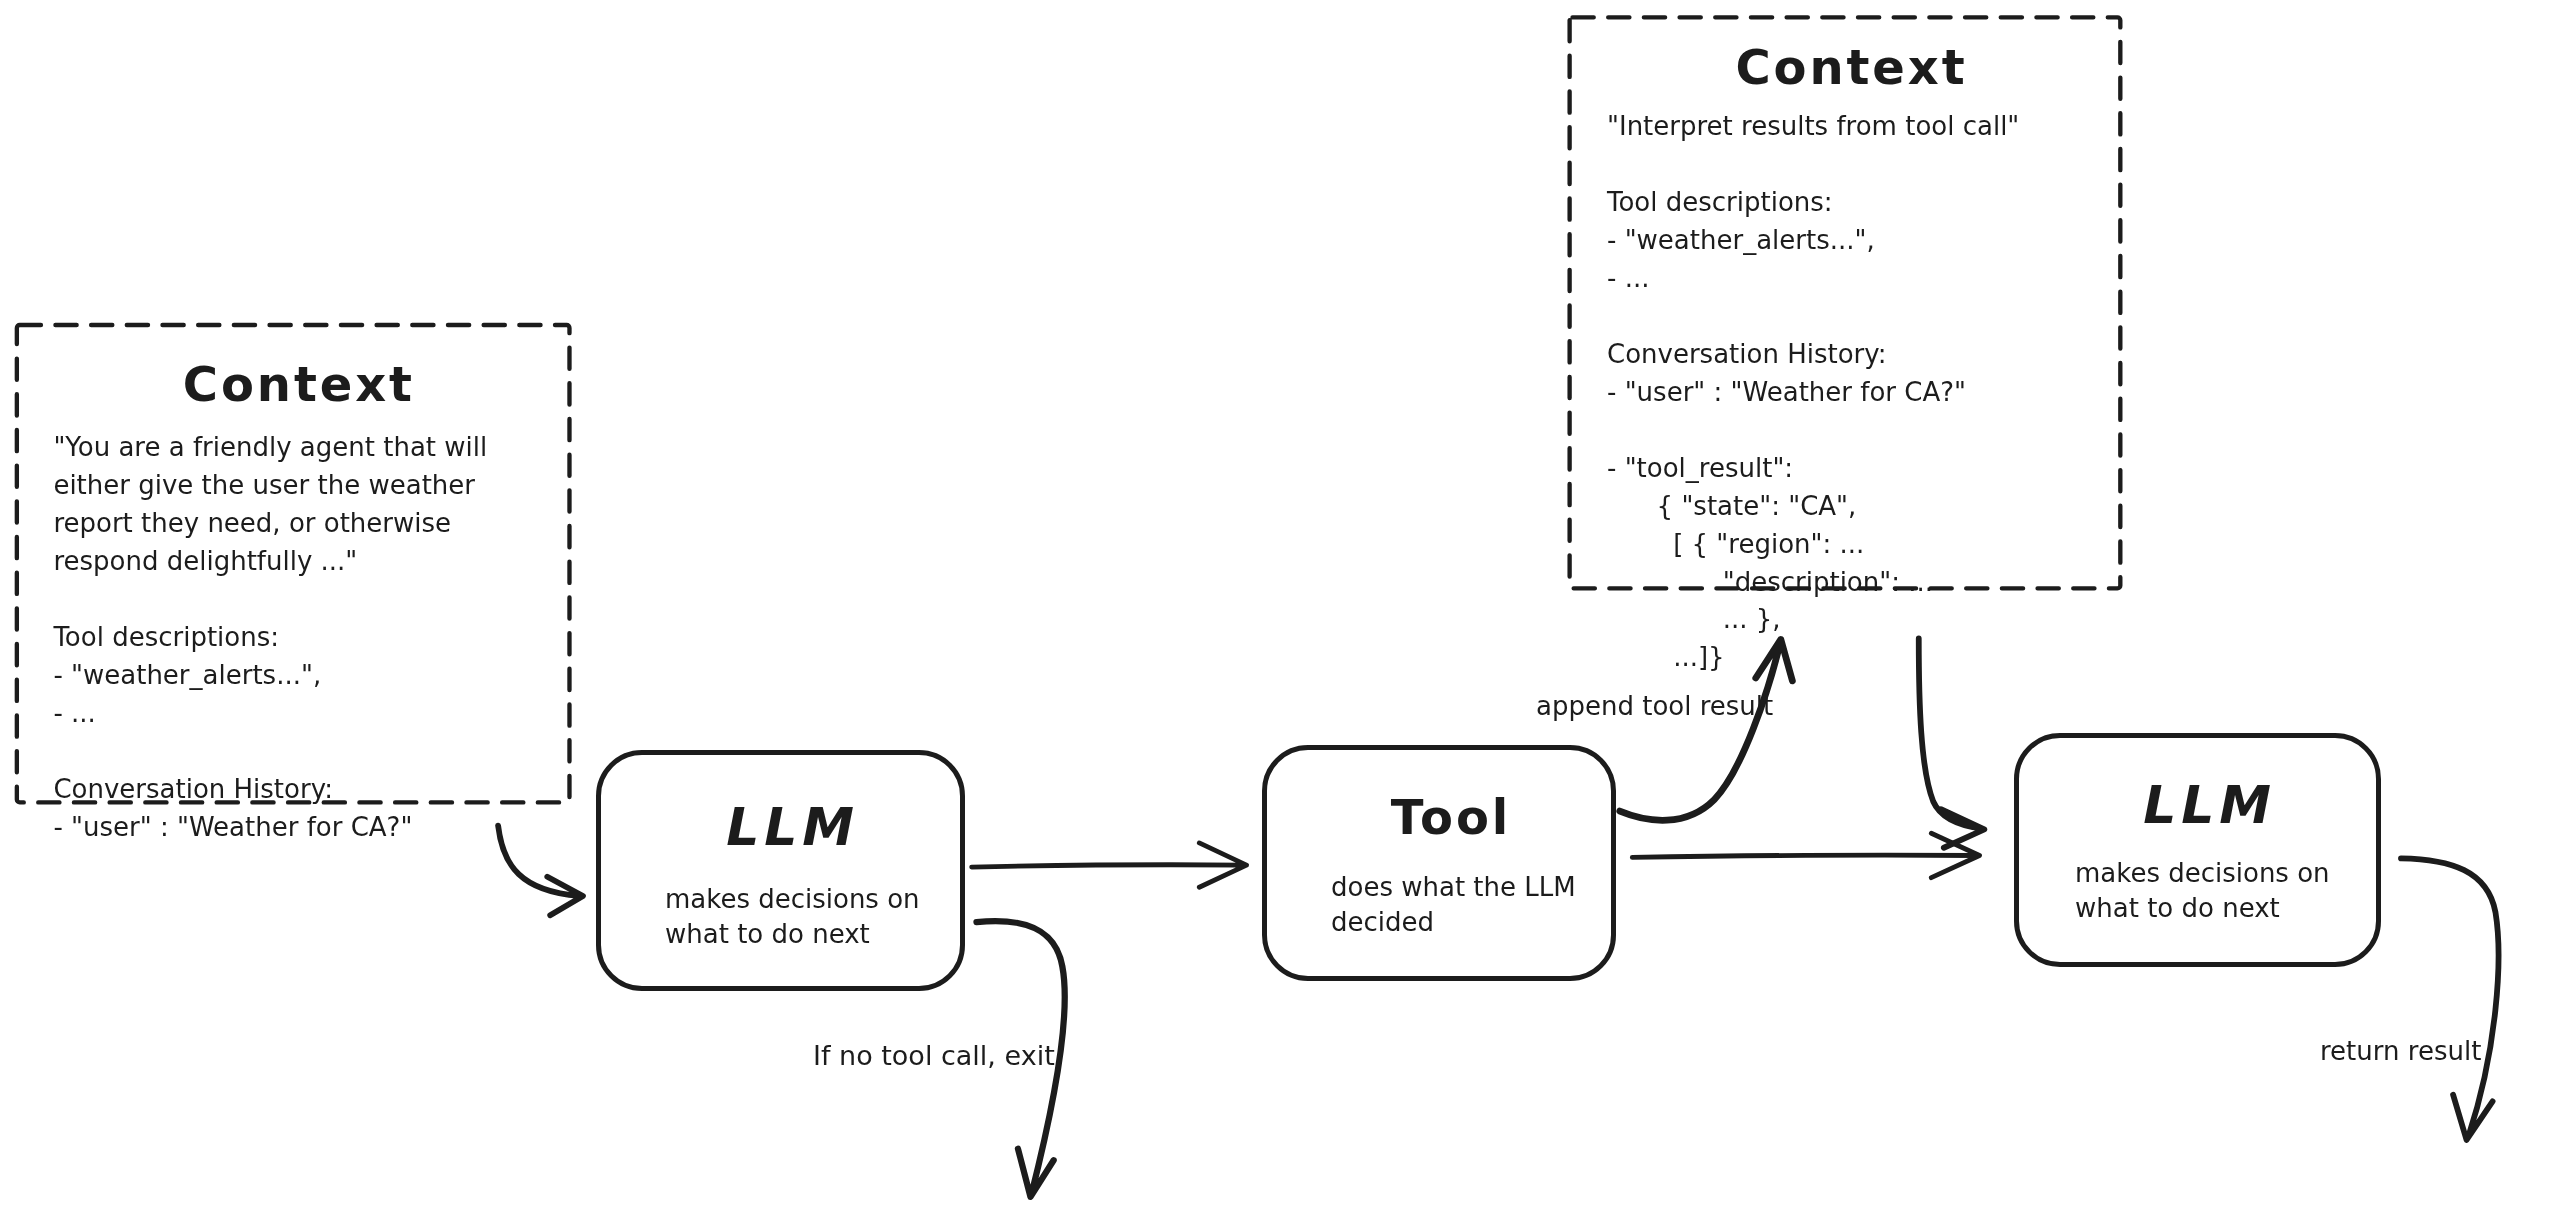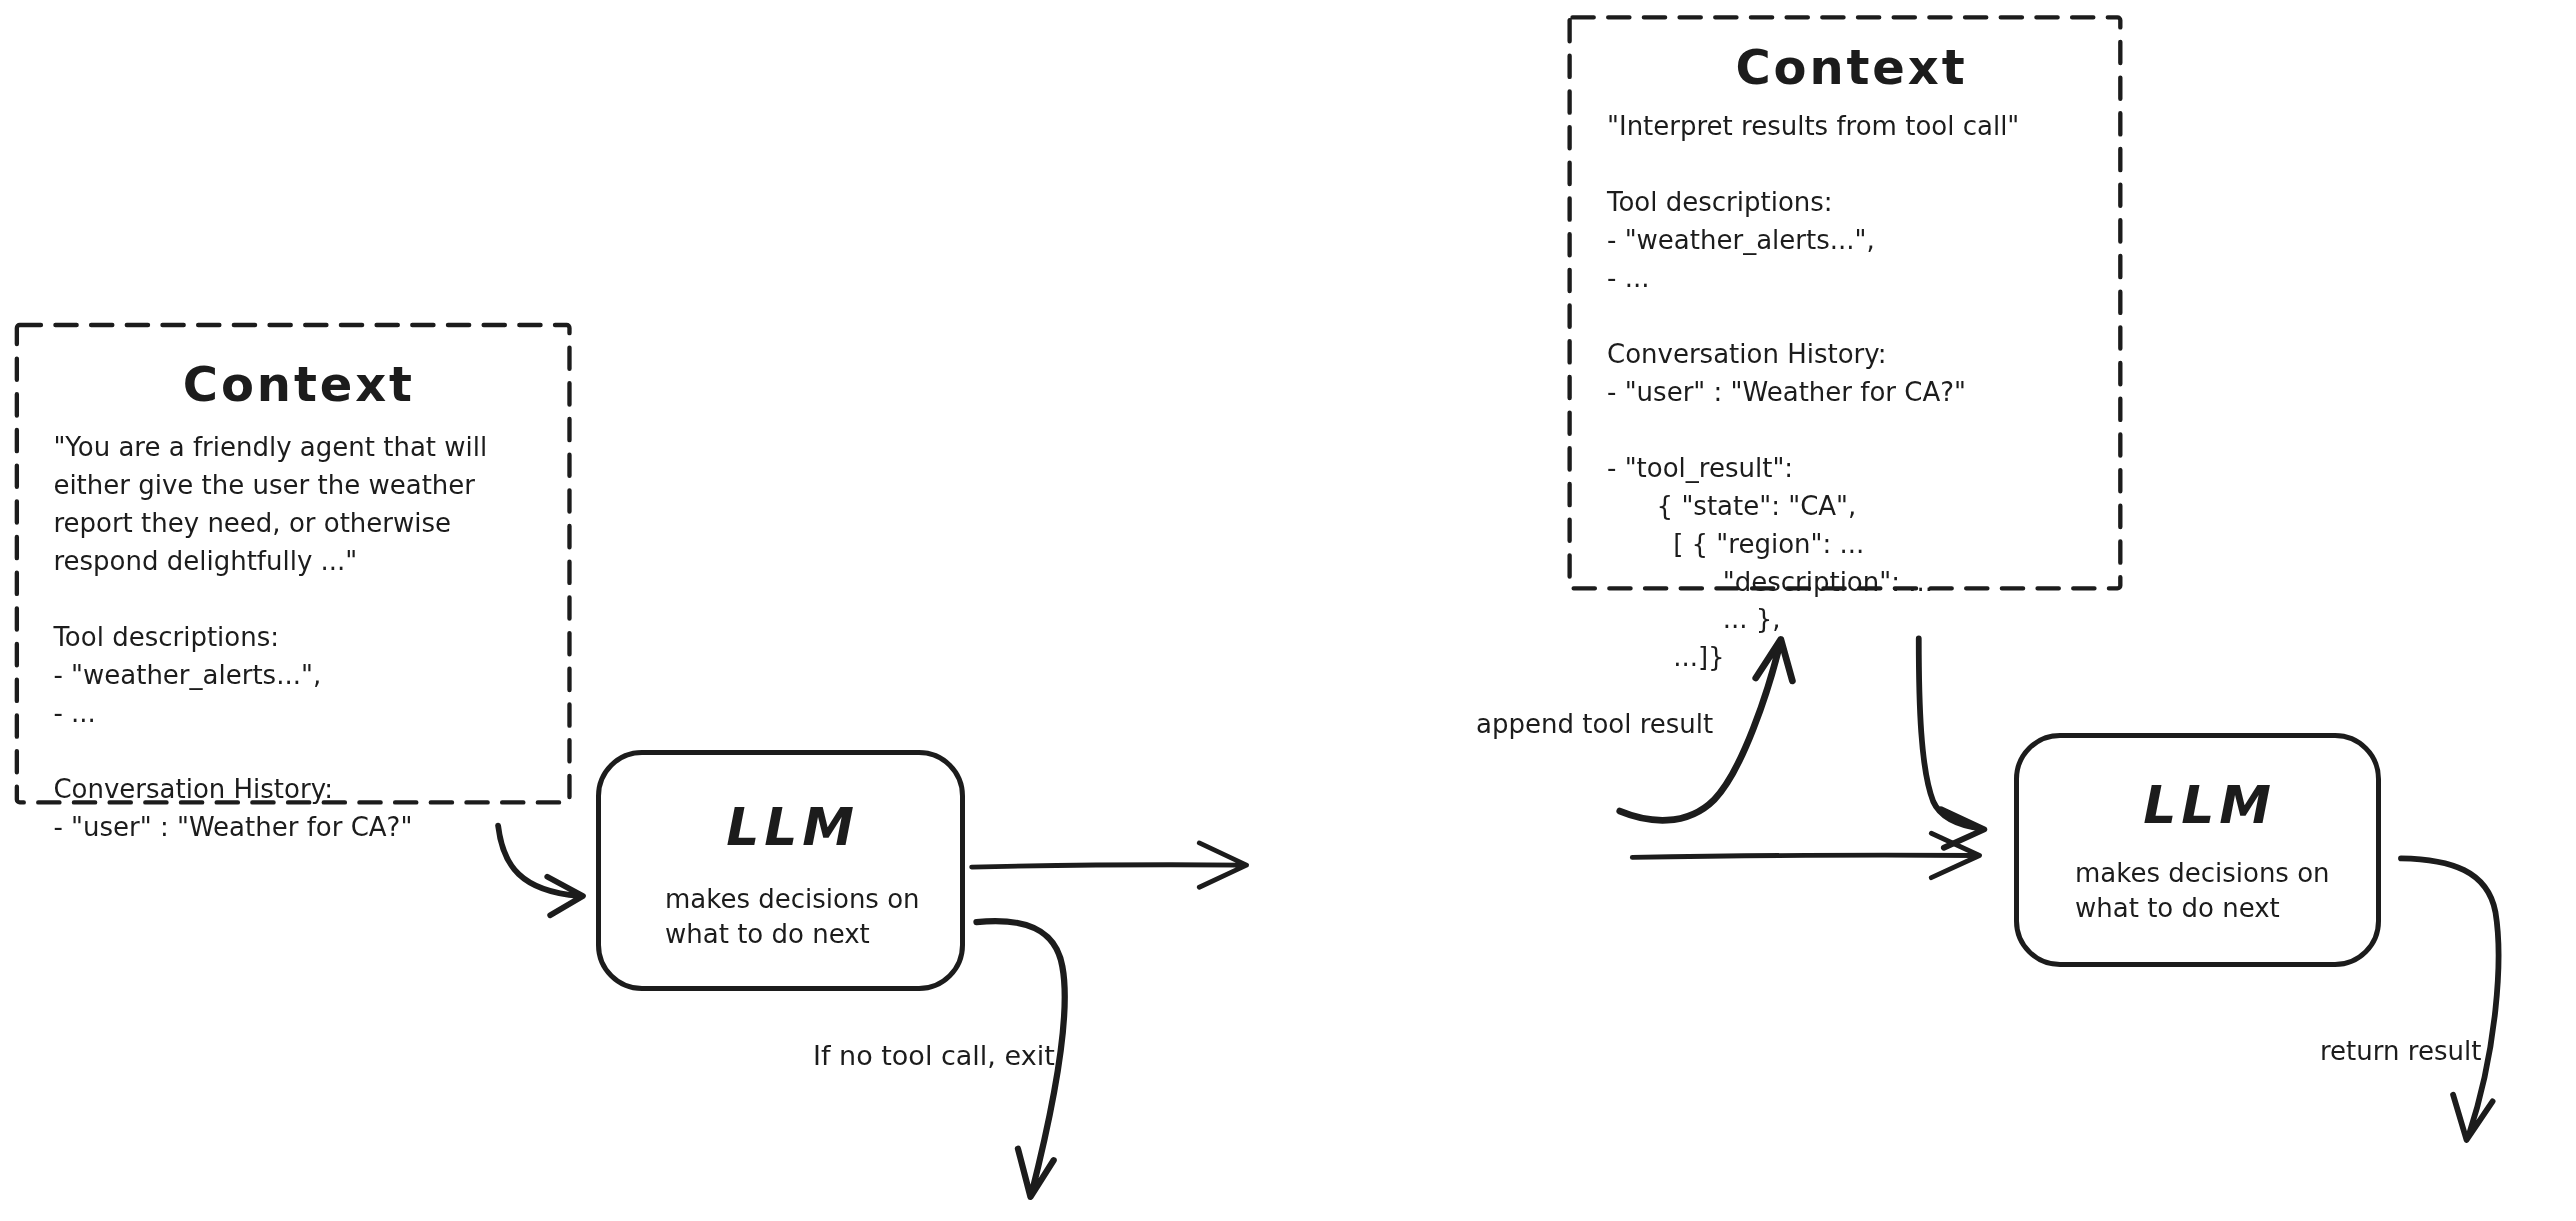--- a/index.html
+++ b/index.html
@@ -83,21 +83,21 @@
   #node-tool .node-title { margin-top: 39px; }
   #node-llm-2 { left: 2014px; top: 733px; width: 367px; height: 234px; }
   #node-llm-2 .node-title { margin-top: 37px; }
   #node-llm-2 .node-sub { margin-left: 56px; margin-top: 21px; }
 
   .edge-label {
     position: absolute;
     font-size: 26px;
     white-space: nowrap;
   }
-  #lbl-append { left: 1476px; top: 691px; margin-top: 18px; }
+  #lbl-append { left: 1536px; top: 691px; }
   #lbl-exit   { left: 813px;  top: 1040px; font-size: 27px; }
   #lbl-return { left: 2320px; top: 1036px; }
 </style>
 </head>
 <body>
 
 <div class="canvas">
 
   <svg class="strokes" viewBox="0 0 2670 1266">
     <g fill="none" stroke="#1c1c1c" stroke-linecap="round" stroke-linejoin="round">
@@ -154,20 +154,25 @@
               ... },
         ...]}</div>
   </div>
 
   <div class="node" id="node-llm-1">
     <div class="node-title italic">LLM</div>
     <div class="node-sub">makes decisions on
 what to do next</div>
   </div>
 
+  <div class="node" id="node-tool">
+    <div class="node-title">Tool</div>
+    <div class="node-sub">does what the LLM
+decided</div>
+  </div>
 
   <div class="node" id="node-llm-2">
     <div class="node-title italic">LLM</div>
     <div class="node-sub">makes decisions on
 what to do next</div>
   </div>
 
   <div class="edge-label" id="lbl-append">append tool result</div>
   <div class="edge-label" id="lbl-exit">If no tool call, exit</div>
   <div class="edge-label" id="lbl-return">return result</div>

